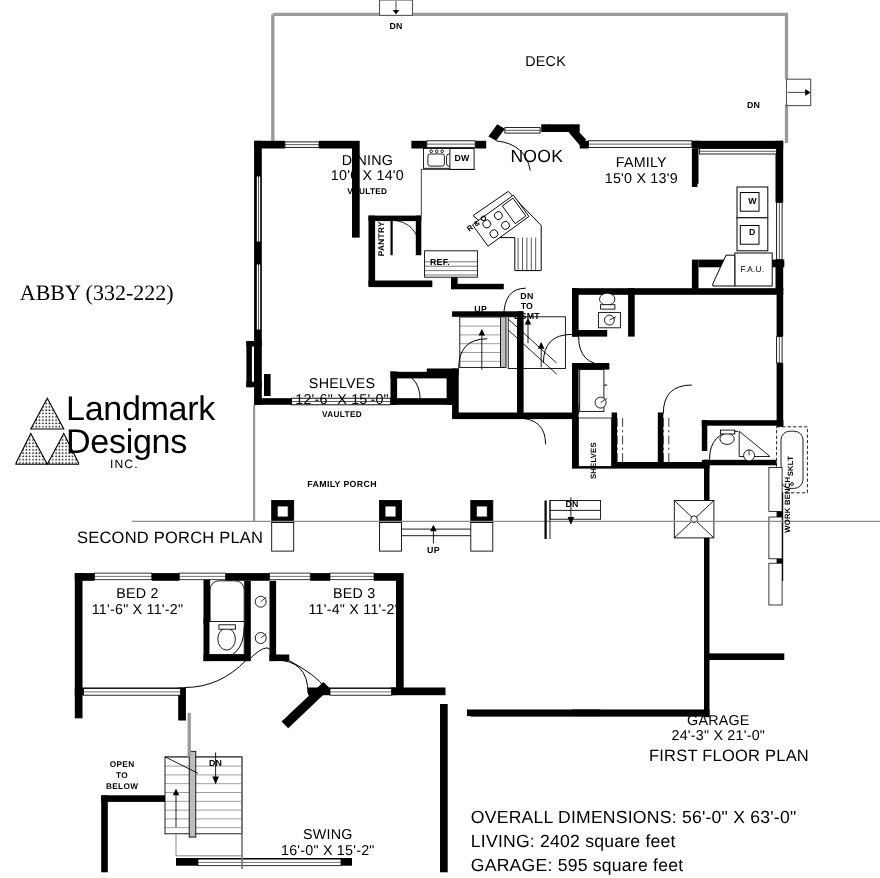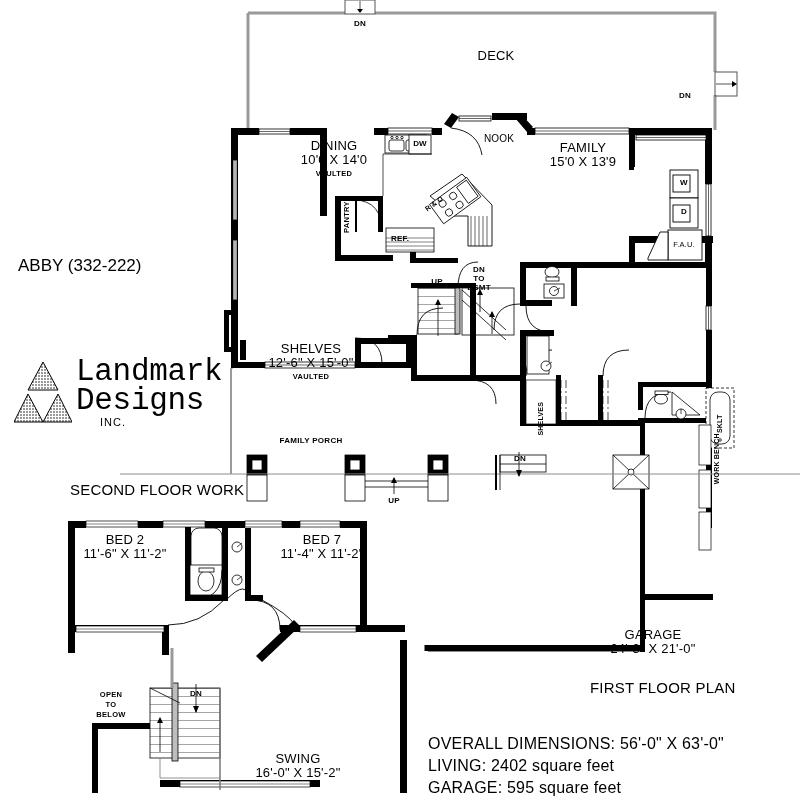--- a/index.html
+++ b/index.html
@@ -6,24 +6,24 @@
   body{width:800px;height:798px;position:relative;font-family:"Liberation Sans",sans-serif;color:#000;overflow:hidden;}
   #stage{position:absolute;left:0;top:0;width:800px;height:798px;}
   svg#plan{position:absolute;left:0;top:0;width:800px;height:798px;}
   .txt{position:absolute;white-space:nowrap;line-height:1.08;}
   .rm{font-size:13px;letter-spacing:0.2px;text-align:center;}
   .tiny{font-size:7.5px;letter-spacing:0.3px;text-align:center;font-weight:bold;}
   .tiny2{font-size:8px;letter-spacing:0.2px;text-align:center;}
   .micro{font-size:6.5px;text-align:center;letter-spacing:0.2px;}
   .sec{font-size:15px;letter-spacing:0.2px;}
   .big{font-size:16px;letter-spacing:0.2px;}
-  .title1{font-size:17px;line-height:1.28;}
+  .title1{font-size:20px;line-height:1.28;font-family:Liberation Serif, serif;}
   .vert{transform:rotate(-90deg);transform-origin:50% 50%;}
   .logo-wrap{position:absolute;left:14px;top:360px;width:200px;height:75px;}
-  .logo-txt{position:absolute;left:62px;top:-6px;font-family:Liberation Mono, monospace;}
+  .logo-txt{position:absolute;left:46px;top:-6px;font-family:Liberation Sans, sans-serif;}
   .logo-l1{font-size:31px;letter-spacing:-0.3px;}
   .logo-l2{font-size:31px;letter-spacing:-0.3px;margin-top:-6px;}
   .logo-l3{font-size:11px;letter-spacing:1px;position:absolute;left:86px;top:56px;}
   .ctr{transform:translateX(-50%);}
 </style>
 </head>
 <body>
 
 <div id="stage">
 
@@ -425,37 +425,37 @@
 </div>
 
 <div class="txt rm ctr" style="left:496px;top:49px;">DECK</div>
 
 <div class="txt ctr" style="left:291px;top:139px;margin-left:43px;">
   <div class="rm">DINING</div>
   <div class="rm">10'0 X 14'0</div>
   <div class="tiny" style="margin-top:3px;">VAULTED</div>
 </div>
 
-<div class="txt rm ctr" style="left:499px;top:134px;font-size:10px;">NOOK</div>
+<div class="txt rm ctr" style="left:488px;top:134px;font-size:16px;">NOOK</div>
 
 <div class="txt ctr" style="left:583px;top:141px;">
   <div class="rm">FAMILY</div>
   <div class="rm">15'0 X 13'9</div>
 </div>
 
 
 <div class="txt ctr" style="left:311px;top:342px;">
   <div class="rm">SHELVES</div>
   <div class="rm">12'-6" X 15'-0"</div>
   <div class="tiny" style="margin-top:3px;">VAULTED</div>
 </div>
 
 <div class="txt tiny ctr" style="left:311px;top:437px;font-size:8px;">FAMILY PORCH</div>
 
-<div class="txt ctr" style="left:653px;top:628px;">
+<div class="txt ctr" style="left:653px;top:648px;">
   <div class="rm">GARAGE</div>
   <div class="rm">24'-3" X 21'-0"</div>
 </div>
 
 <div class="txt tiny2 ctr" style="left:420px;top:140px;font-weight:bold;">DW</div>
 <div class="txt tiny vert" style="left:347px;top:213px;width:46px;margin-left:-23px;">PANTRY</div>
 <div class="txt tiny2 ctr" style="left:400px;top:235px;font-weight:bold;">REF.</div>
 <div class="txt micro" style="left:424px;top:200px;transform:rotate(-36deg);font-weight:bold;font-size:7px;">R &amp; O</div>
 <div class="txt tiny2 ctr" style="left:684px;top:179px;font-weight:bold;">W</div>
 <div class="txt tiny2 ctr" style="left:684px;top:208px;font-weight:bold;">D</div>
@@ -468,29 +468,29 @@
 <div class="txt tiny2 ctr" style="left:685px;top:92px;font-weight:bold;">DN</div>
 <div class="txt tiny2 ctr" style="left:437px;top:278px;font-weight:bold;">UP</div>
 <div class="txt tiny2 ctr" style="left:479px;top:266px;font-weight:bold;line-height:1.12;">
   <div>DN</div>
   <div>TO</div>
   <div>BSMT</div>
 </div>
 <div class="txt tiny2 ctr" style="left:394px;top:497px;font-weight:bold;">UP</div>
 <div class="txt tiny2 ctr" style="left:520px;top:455px;font-weight:bold;">DN</div>
 
-<div class="txt sec" style="left:70px;top:482px;">SECOND FLOOR WORK</div>
+<div class="txt sec" style="left:70px;top:482px;">SECOND PORCH PLAN</div>
 <div class="txt sec" style="left:590px;top:680px;">FIRST FLOOR PLAN</div>
 
 <div class="txt ctr" style="left:125px;top:533px;">
   <div class="rm">BED 2</div>
   <div class="rm">11'-6" X 11'-2"</div>
 </div>
 <div class="txt ctr" style="left:322px;top:533px;">
-  <div class="rm">BED 7</div>
+  <div class="rm">BED 3</div>
   <div class="rm">11'-4" X 11'-2"</div>
 </div>
 <div class="txt ctr" style="left:298px;top:752px;">
   <div class="rm">SWING</div>
   <div class="rm">16'-0" X 15'-2"</div>
 </div>
 <div class="txt tiny ctr" style="left:111px;top:690px;line-height:1.35;">
   <div>OPEN</div>
   <div>TO</div>
   <div>BELOW</div>

